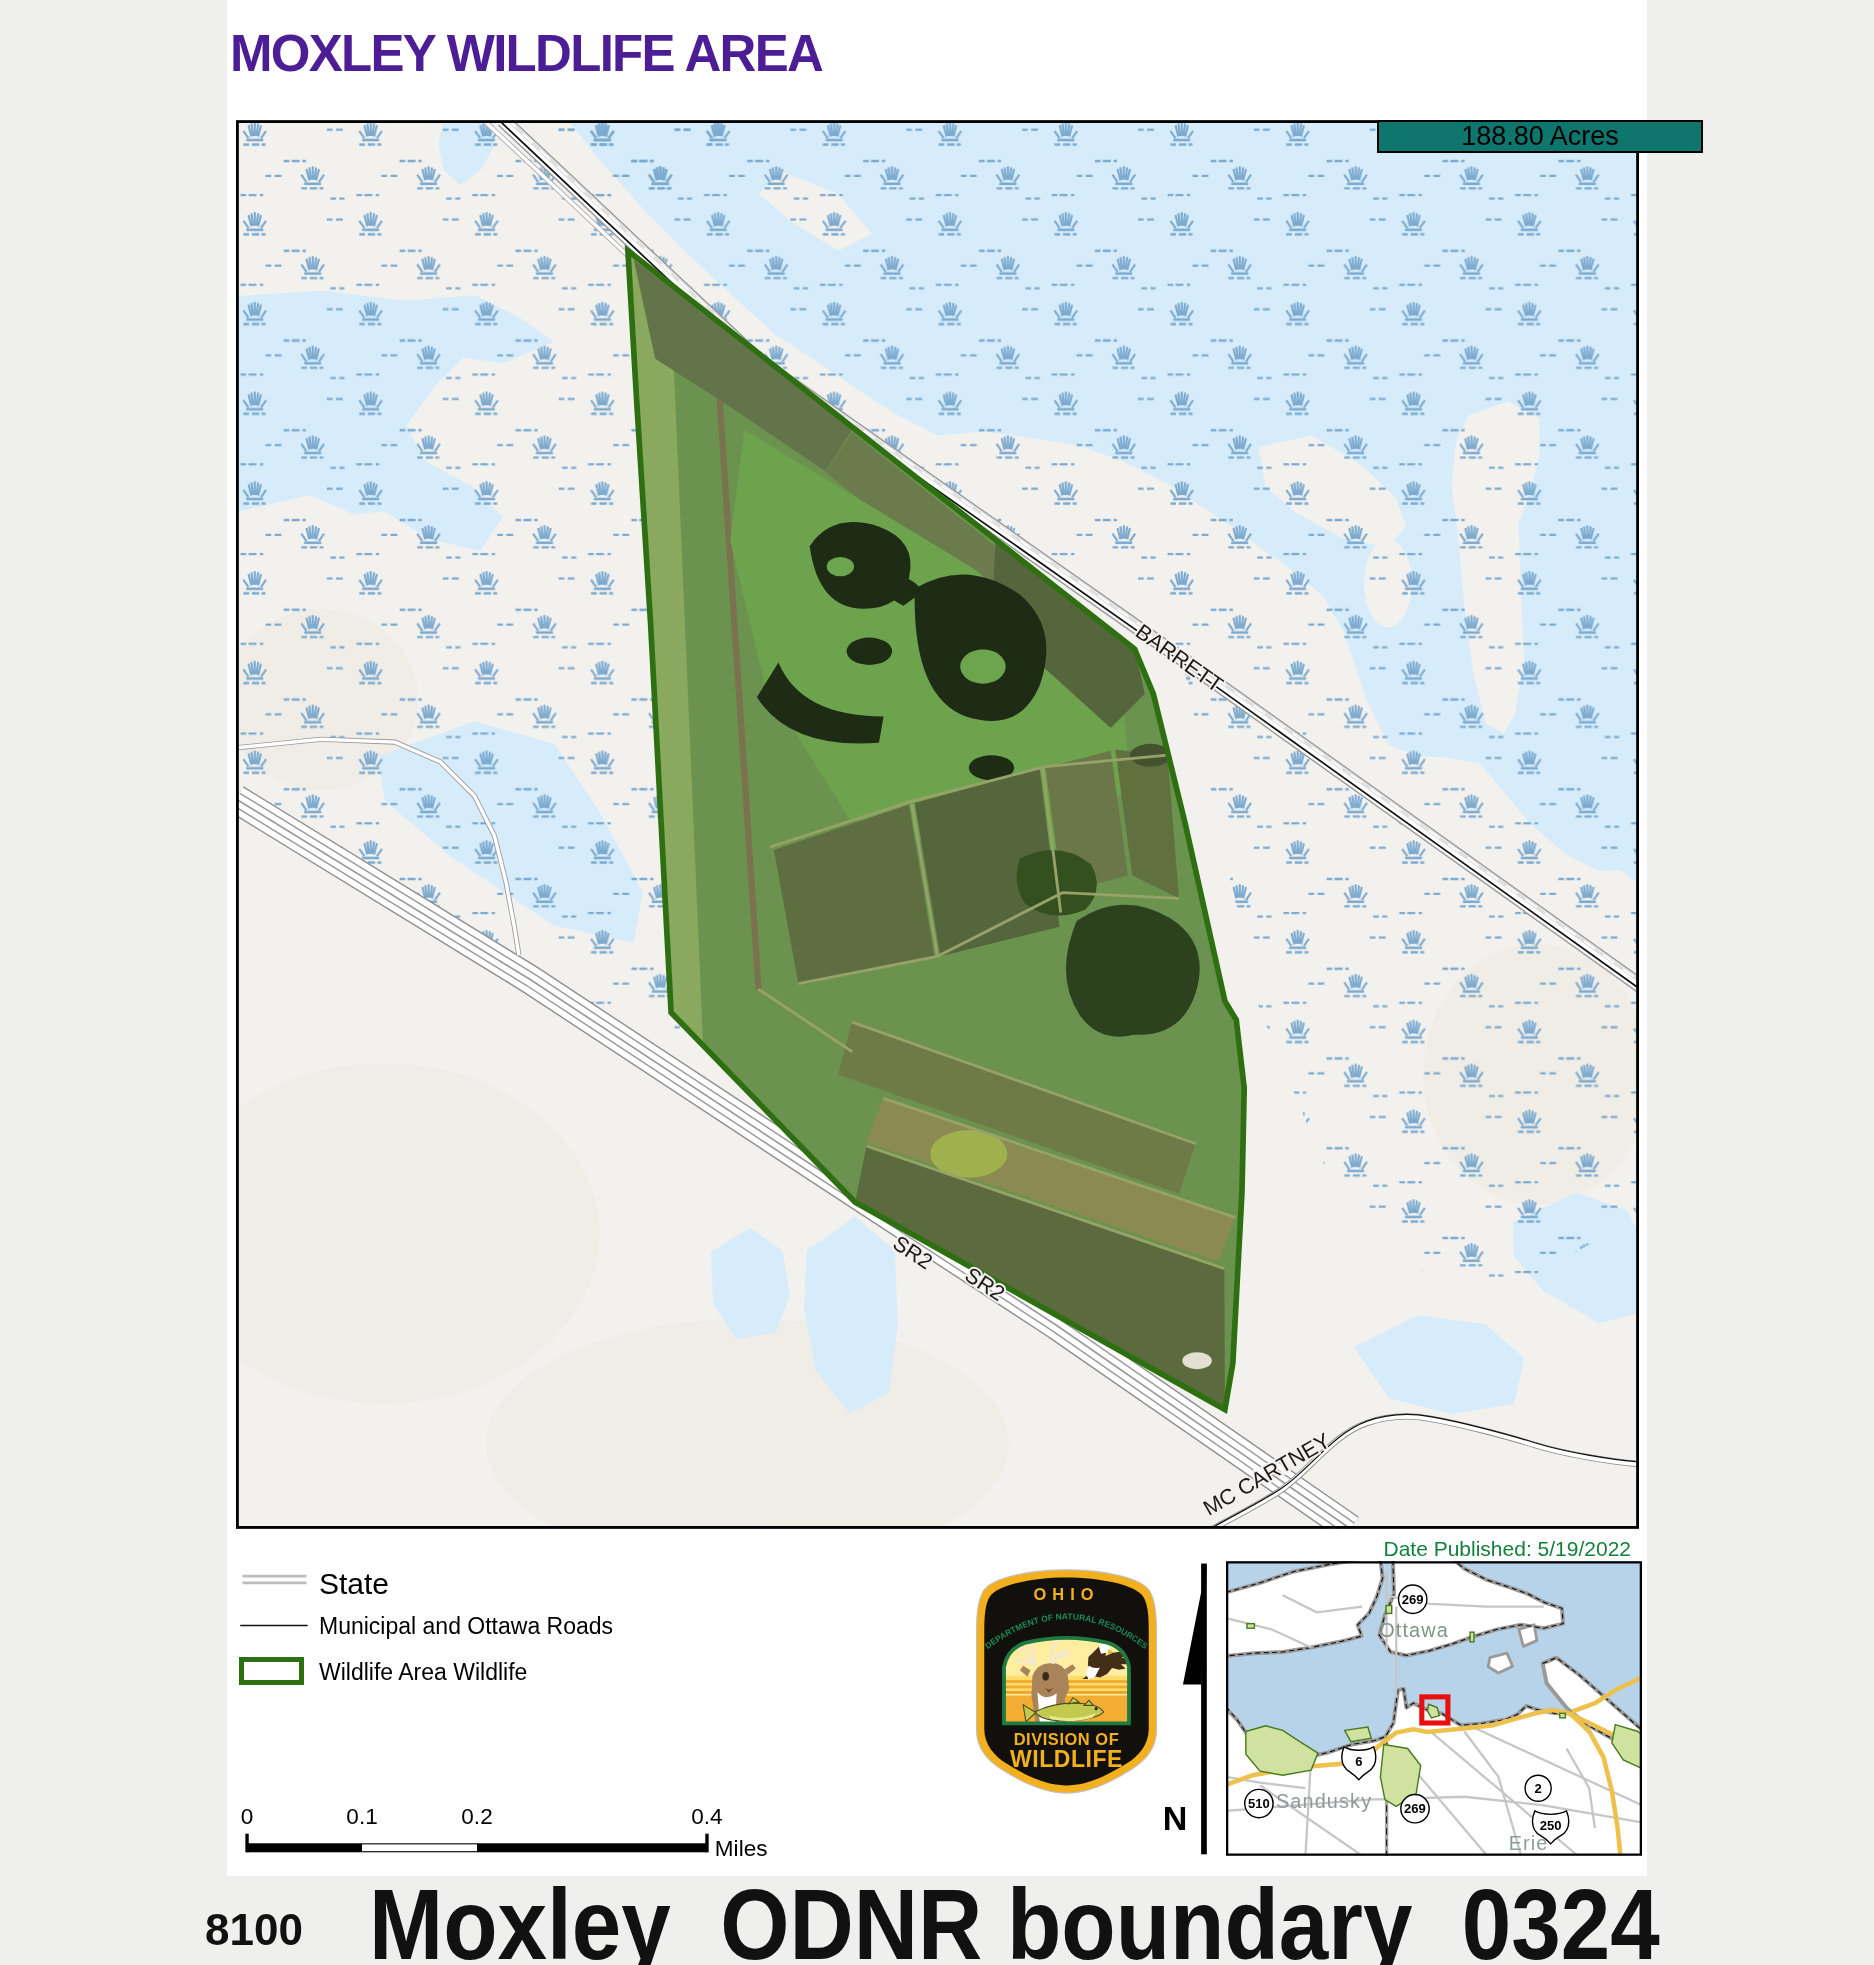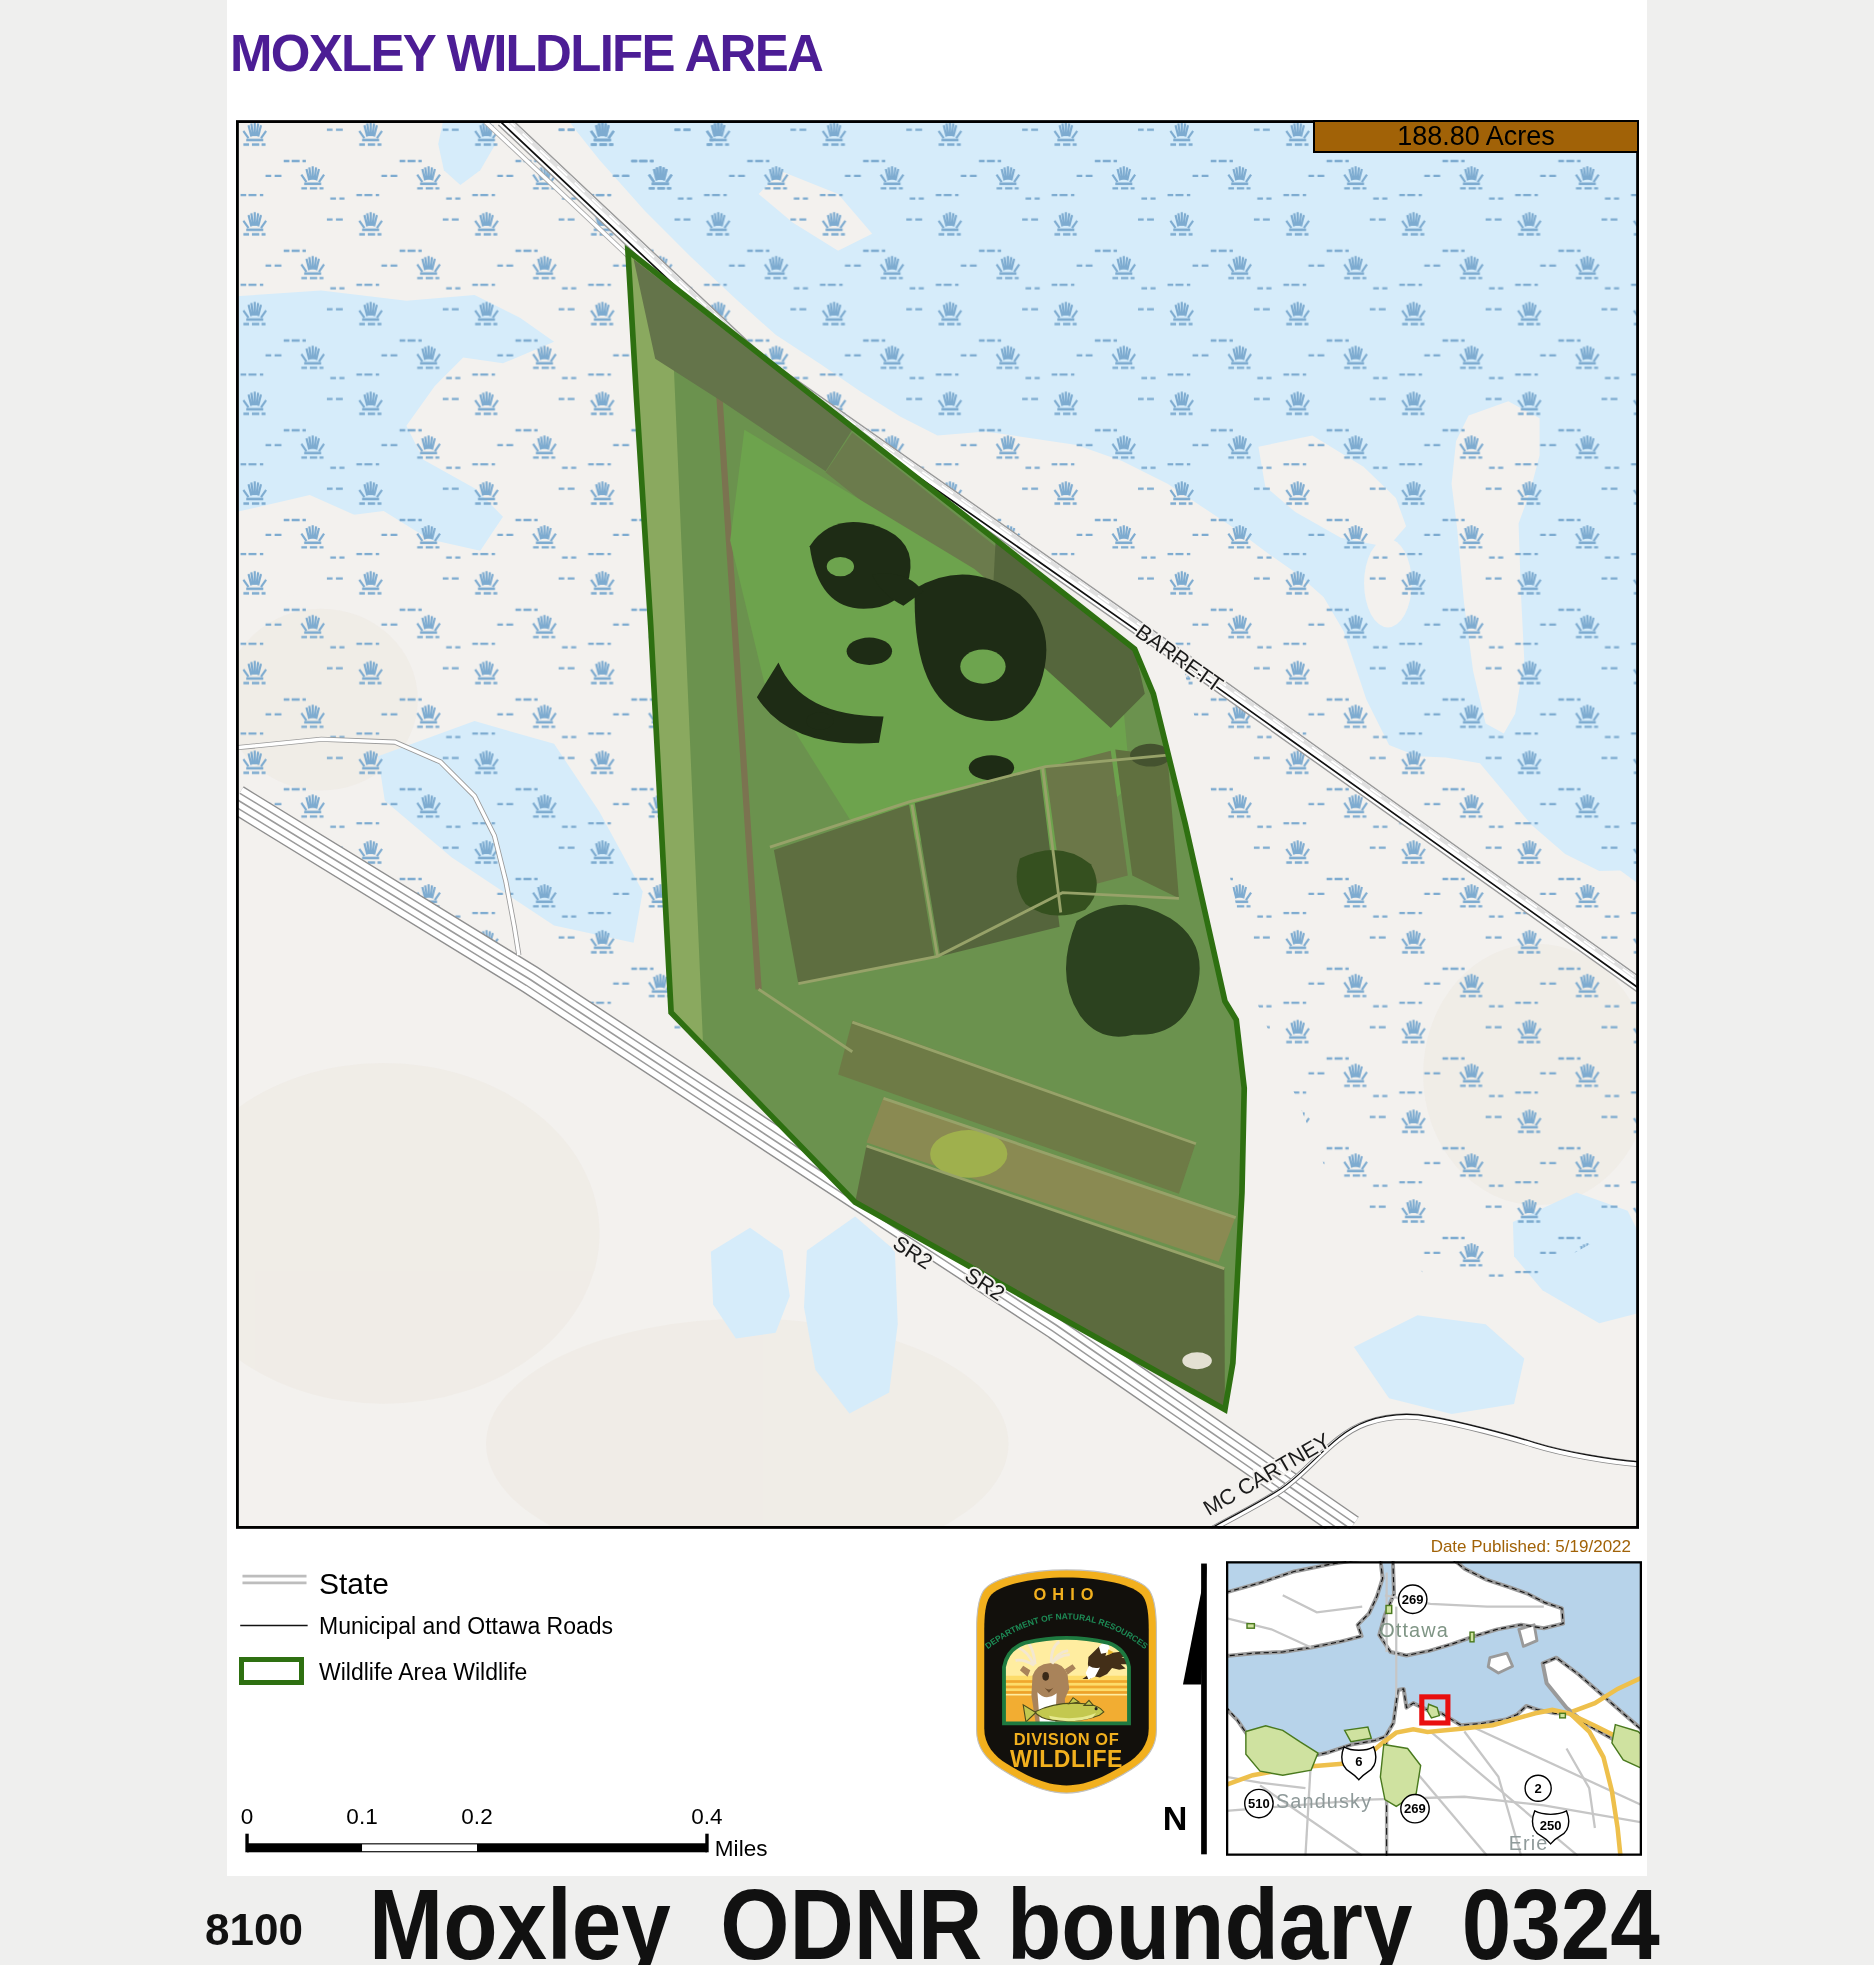--- a/index.html
+++ b/index.html
@@ -173,23 +173,23 @@
   <text x="1661" y="960" transform="rotate(35.3 1661 947)" text-anchor="middle">BARRETT</text>
   <text x="1191" y="2006" transform="rotate(33 1191 1994)" text-anchor="middle">SR2</text>
   <text x="1318" y="2062" transform="rotate(33 1318 2050)" text-anchor="middle">SR2</text>
   <text x="1818" y="2396" transform="rotate(-30 1818 2390)" text-anchor="middle">MC CARTNEY</text>
 </g>
 
 <rect x="2.5" y="2.5" width="2465" height="2475" fill="none" stroke="#000" stroke-width="5"></rect>
 </svg>
 </div>
 
-<div class="abs" style="left:1313px;top:120px;width:326px;height:33px;background:#a16207;border:2.3px solid #000;box-sizing:border-box;text-align:center;font-size:27px;line-height:29.5px;">188.80 Acres</div>
-
-<div class="abs" style="left:1136px;top:1537px;width:495px;text-align:right;font-size:17px;color:#a16207;">Date Published: 5/19/2022</div>
+<div class="abs" style="left:1377px;top:120px;width:326px;height:33px;background:#0f766e;border:2.3px solid #000;box-sizing:border-box;text-align:center;font-size:27px;line-height:29.5px;">188.80 Acres</div>
+
+<div class="abs" style="left:1136px;top:1537px;width:495px;text-align:right;font-size:21px;color:#15803d;">Date Published: 5/19/2022</div>
 
 <svg class="abs" style="left:239px;top:1571px;" width="71" height="17" viewBox="0 0 125 30">
   <path d="M6,9 H119 M6,21 H119" stroke="#bdbdbd" stroke-width="5" fill="none"></path>
 </svg>
 
 <div class="abs" style="left:319px;top:1567px;font-size:30px;">State</div>
 
 <svg class="abs" style="left:239px;top:1617px;" width="71" height="17" viewBox="0 0 125 30">
   <path d="M2,15 H121" stroke="#111" stroke-width="3" fill="none"></path>
 </svg>

